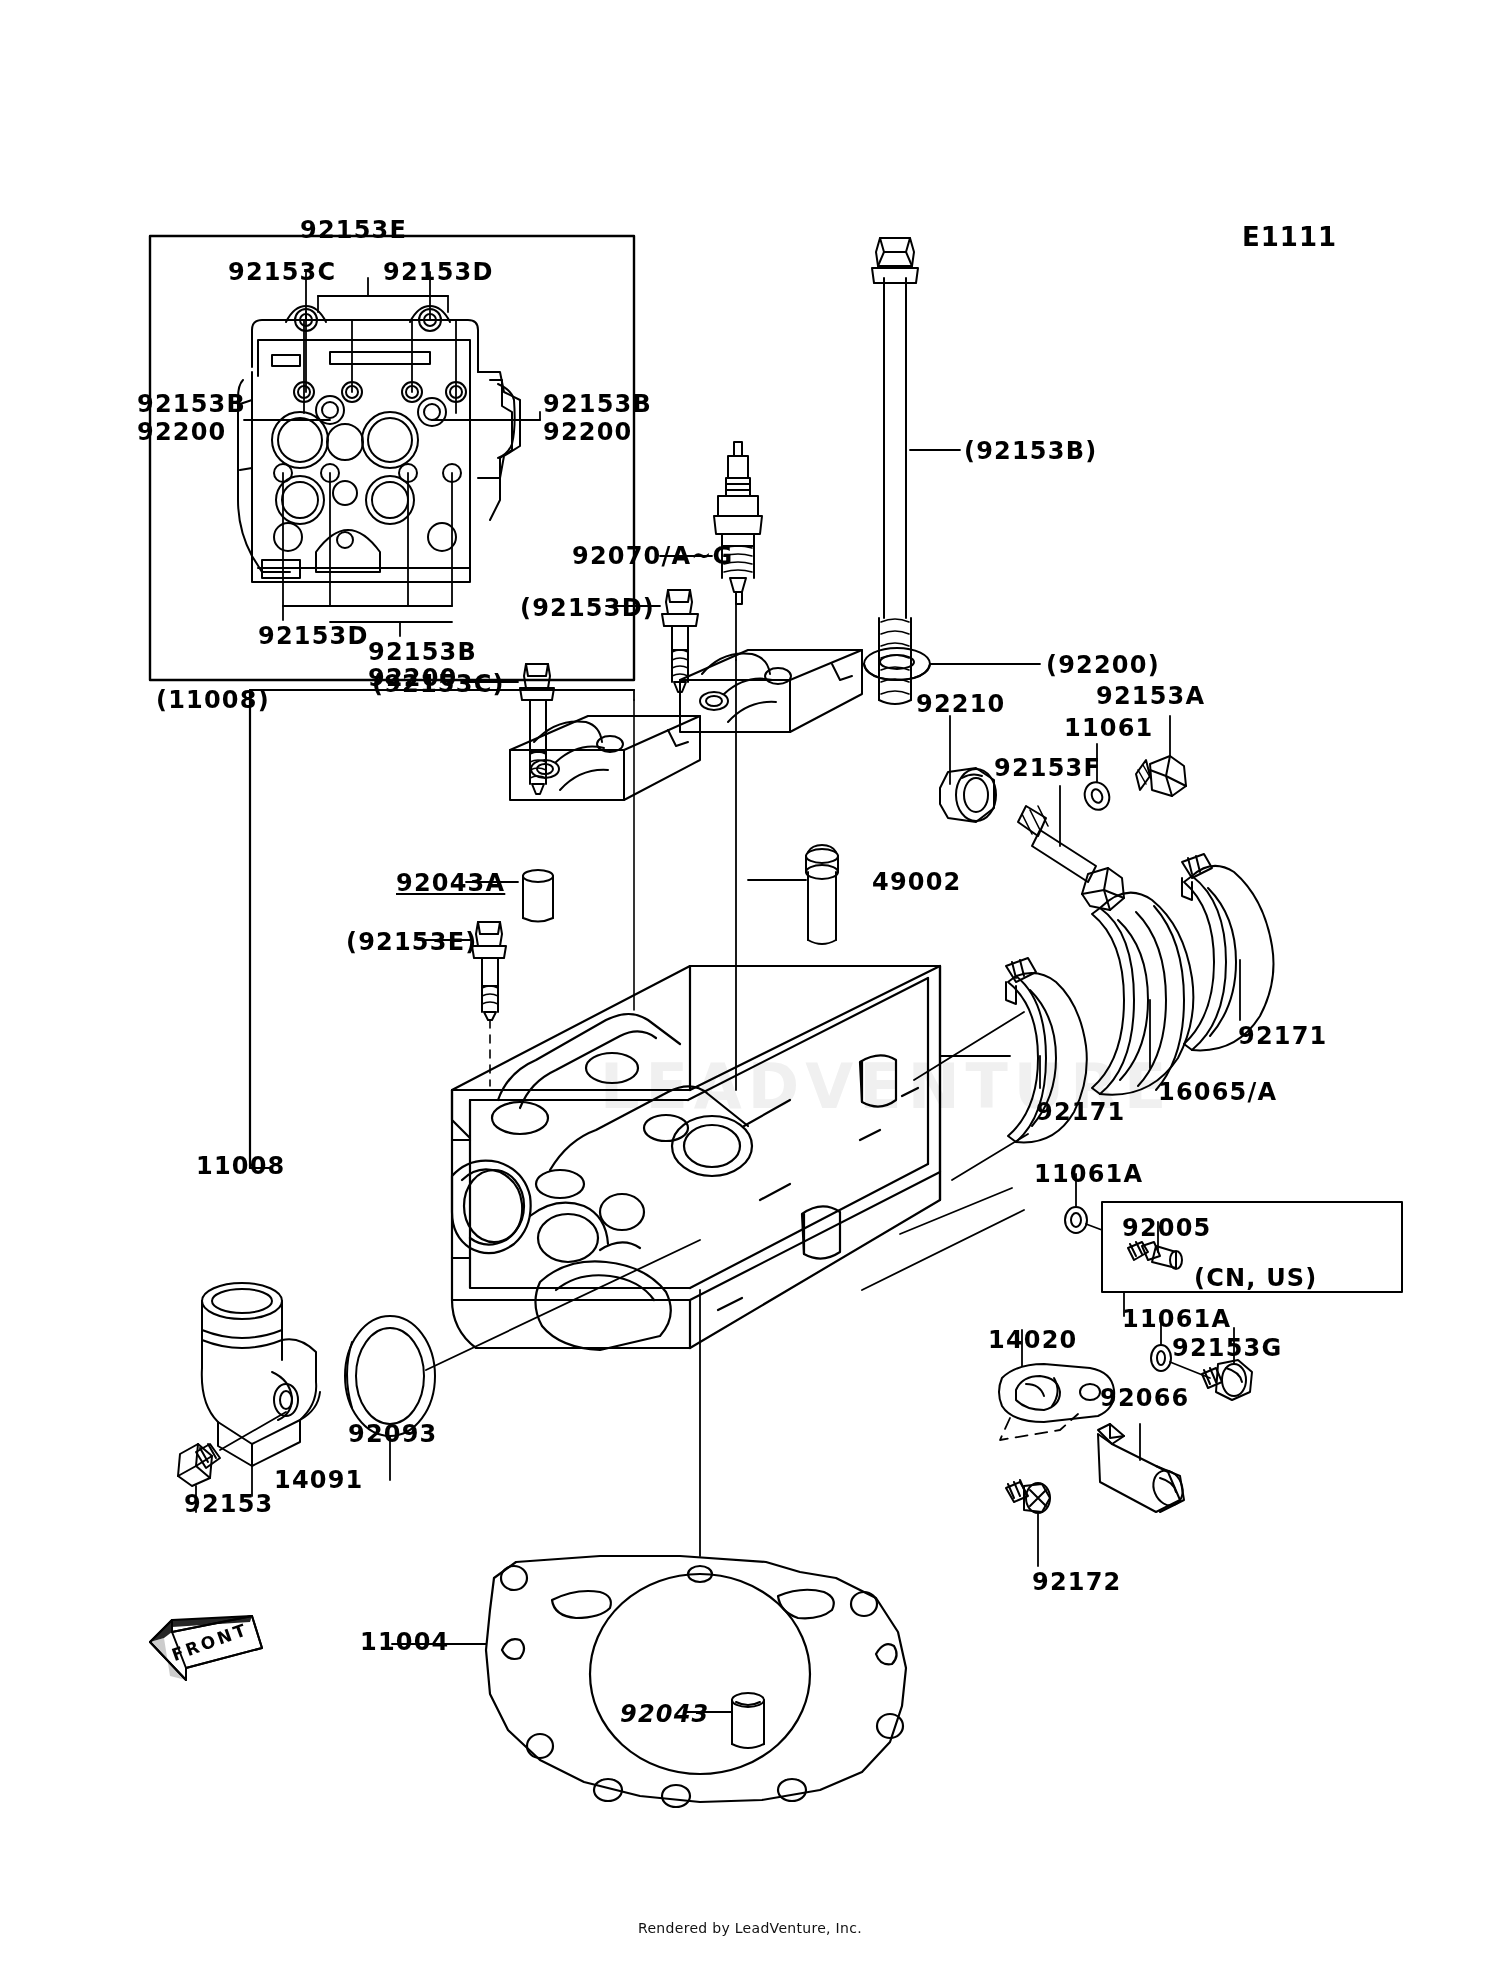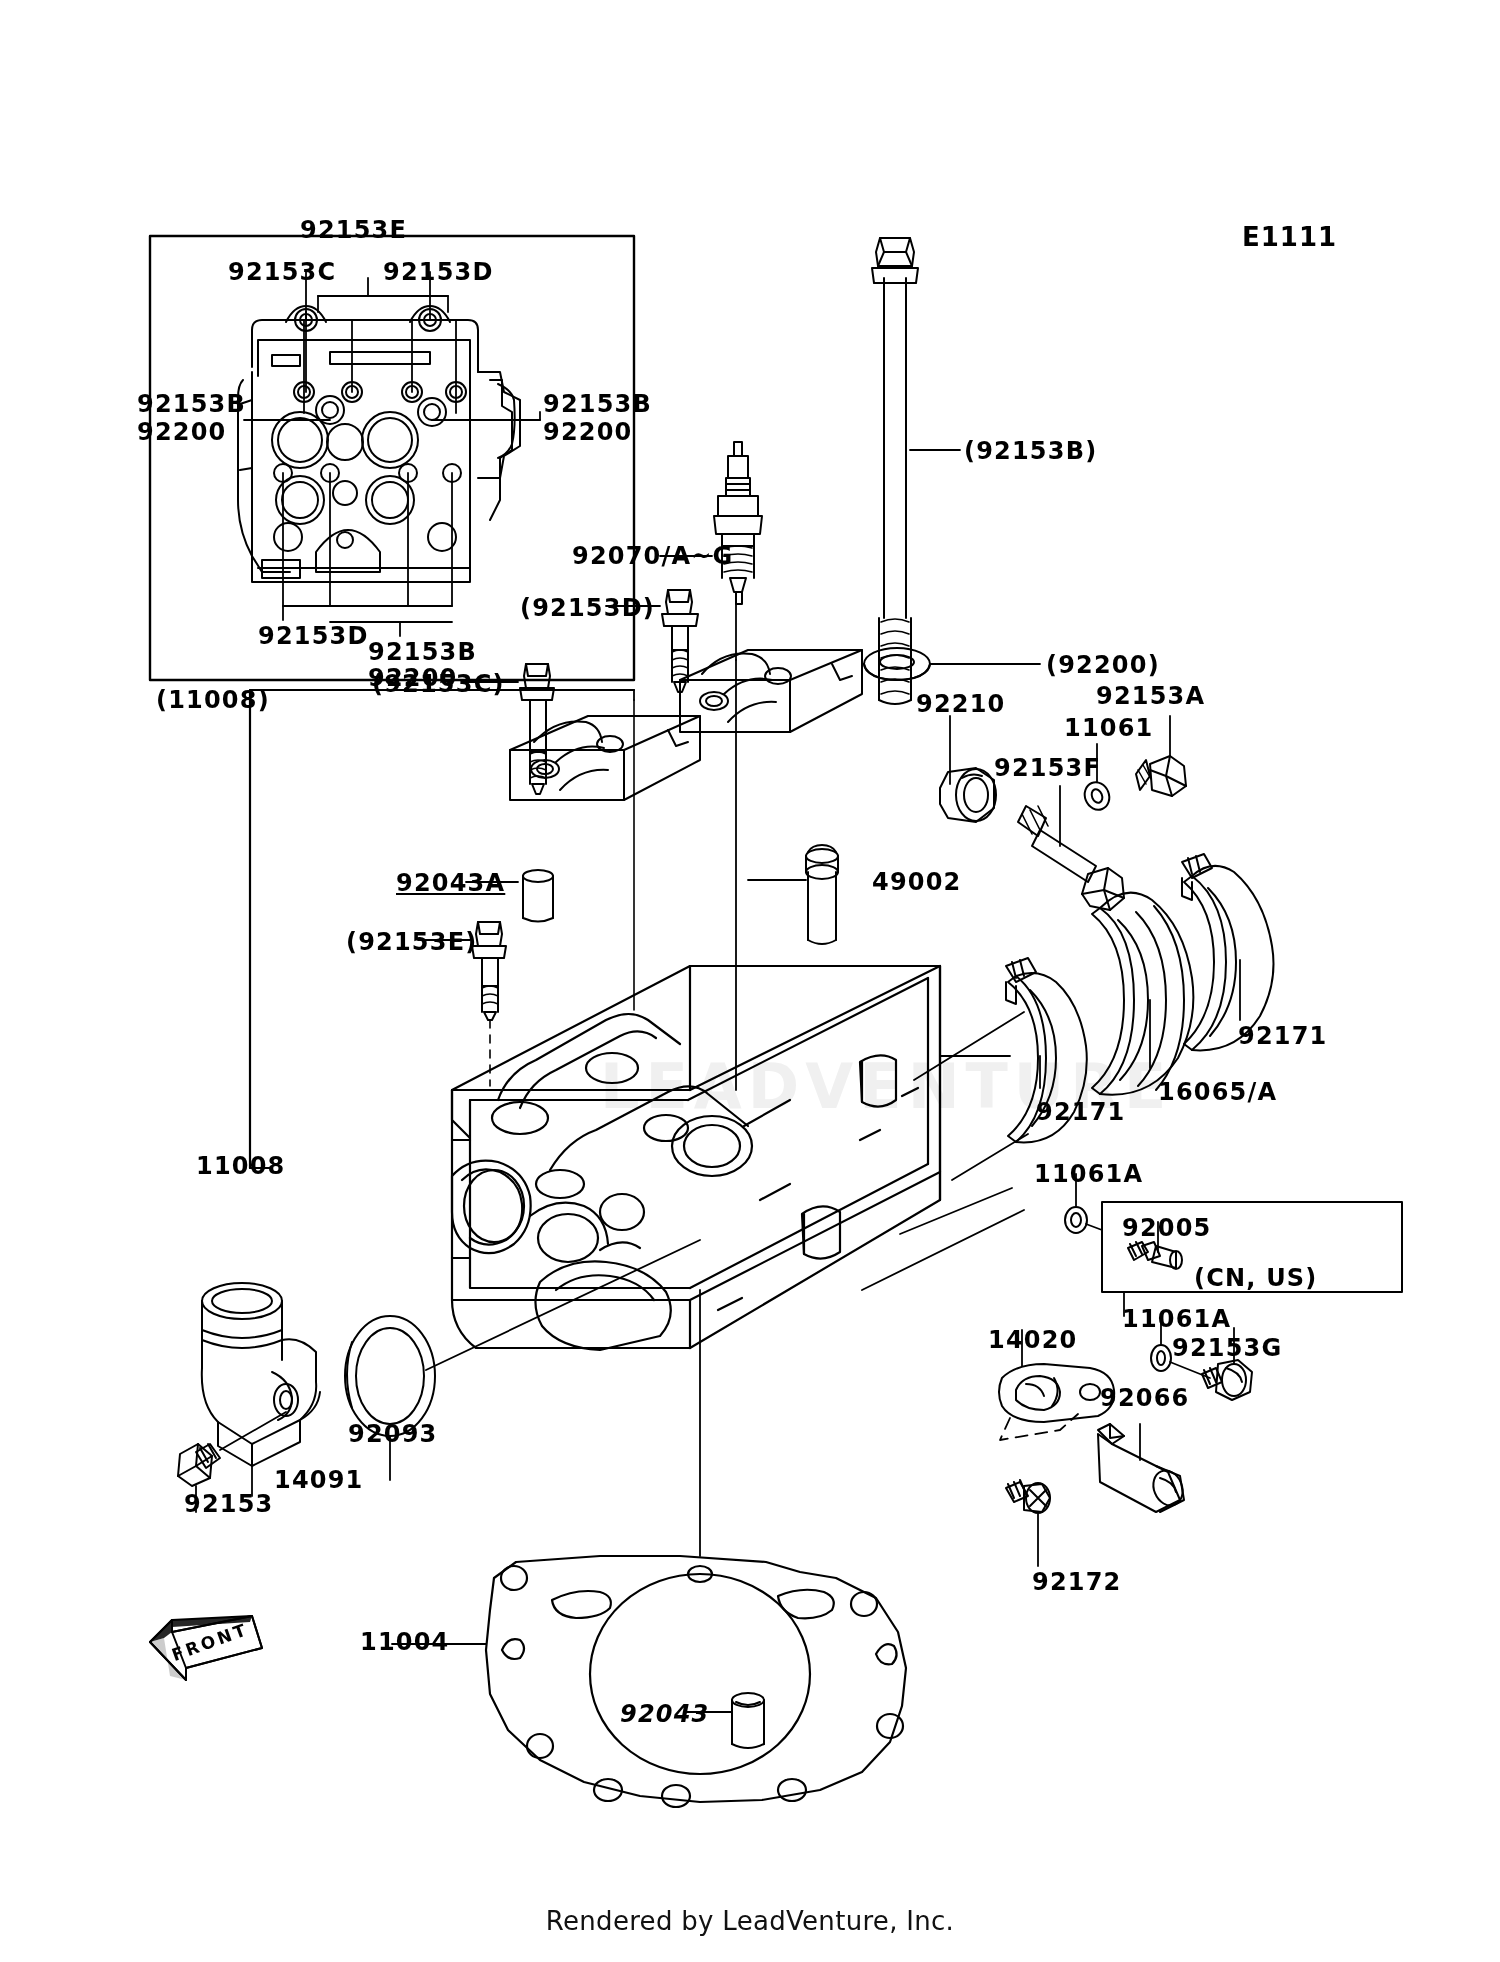--- a/index.html
+++ b/index.html
@@ -36,21 +36,21 @@
     letter-spacing: 1px;
     color: #000;
   }
   .footer {
     position: absolute;
     left: 0;
     right: 0;
     bottom: 26px;
     text-align: center;
     font-family: "DejaVu Sans", sans-serif;
-    font-size: 26px;
+    font-size: 14px;
     color: #111;
     letter-spacing: 0.3px;
   }
   svg.art {
     position: absolute;
     left: 0;
     top: 0;
     width: 1500px;
     height: 1962px;
     pointer-events: none;

